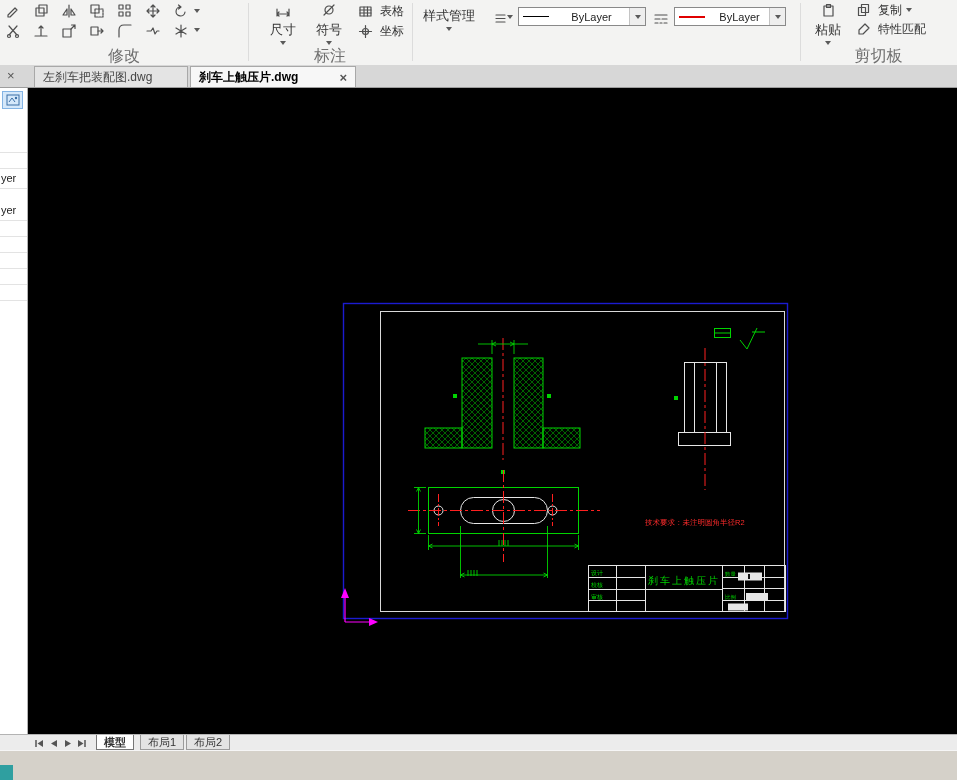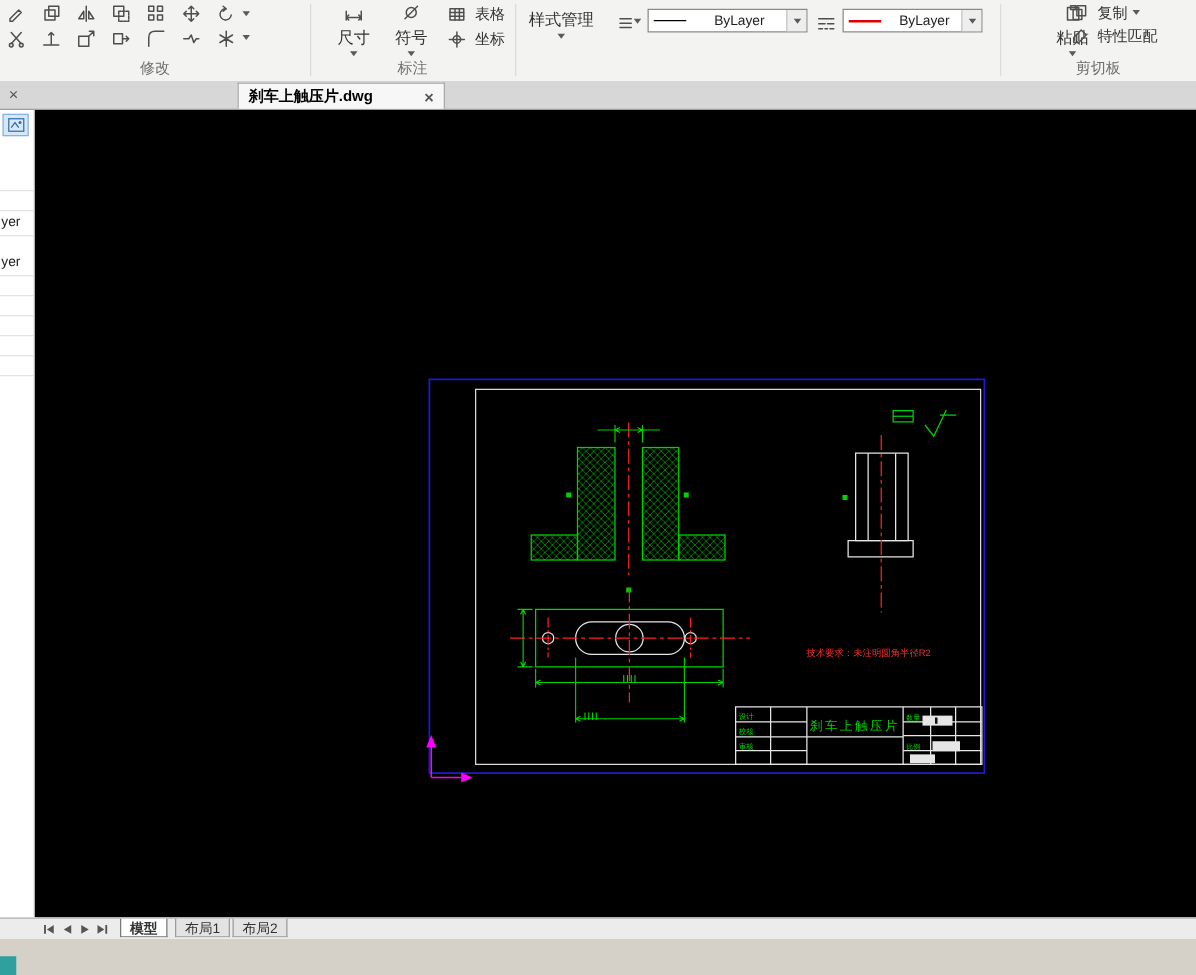--- a/index.html
+++ b/index.html
@@ -2,21 +2,21 @@
 <html><head>
 <meta charset="utf-8">
 <style>
   html,body{margin:0;padding:0;}
   body{width:957px;height:780px;position:relative;overflow:hidden;
        font-family:"Liberation Sans",sans-serif;background:#f0f0f0;}
 
   
   .ribbon{position:absolute;left:0;top:0;width:957px;height:65px;background:#f3f3f2;
           border-bottom:1px solid #c9c9c9;}
-  .plabel{position:absolute;top:46px;font-size:12px;color:#6f6f6f;text-align:center;}
+  .plabel{position:absolute;top:46px;font-size:16px;color:#6f6f6f;text-align:center;}
   .psep{position:absolute;top:3px;height:58px;width:1px;background:#dcdcdc;}
   .ic{position:absolute;width:22px;height:18px;display:flex;align-items:center;justify-content:center;cursor:default;}
   .ic svg{display:block;}
   .icpath{fill:none;stroke:#4f4f4f;stroke-width:1.2;stroke-linecap:round;stroke-linejoin:round;}
   .darr{width:0;height:0;border-left:3px solid transparent;border-right:3px solid transparent;border-top:4px solid #5a5a5a;}
   .vbtn{position:absolute;display:flex;flex-direction:column;align-items:center;gap:2px;font-size:13px;color:#333;}
   .hbtn{position:absolute;display:flex;align-items:center;gap:4px;font-size:12px;color:#333;height:16px;}
   .combo{position:absolute;height:19px;background:#fff;border:1px solid #898989;display:flex;align-items:center;font-size:11px;color:#1d1d1d;box-sizing:border-box;}
   .combo .sample{width:26px;height:0;border-top:1px solid #000;margin:0 5px 0 4px;flex:none;}
   .combo .sample.red{border-top:2px solid #e00000;}
@@ -206,21 +206,21 @@
     </span>
   <div class="combo" style="left:674px;top:7px;width:112px">
     <span class="sample red"></span>
     <span class="val">ByLayer</span>
     <span class="arrowbox">
         <span class="darr"></span>
       </span>
   </div>
   <div class="psep" style="left:800px"></div>
 
-  <div class="vbtn" style="left:838px;top:1px;width:40px">
+  <div class="vbtn" style="left:808px;top:1px;width:40px">
     <span class="ic" style="position:static">
         <svg width="15" height="14">
           <rect class="icpath" x="3" y="3" width="9" height="10"></rect>
           <rect class="icpath" x="5.5" y="1.5" width="4" height="3"></rect>
         </svg>
       </span>
     <span>粘贴</span>
     <span class="darr"></span>
   </div>
   <div class="hbtn" style="left:852px;top:2px">
@@ -239,20 +239,23 @@
           <path class="icpath" d="M9 2 L13 6 L7 12 H3 V8 Z"></path>
         </svg>
       </span>
     <span>特性匹配</span>
   </div>
   <div class="plabel" style="left:800px;width:157px">剪切板</div>
 </div>
 
 <div class="tabbar">
   <span class="closex" style="position:absolute;left:7px;top:4px">×</span>
+  <div class="tab" style="left:34px;width:154px">
+    <span>左刹车把装配图.dwg</span>
+  </div>
   <div class="tab active" style="left:190px;width:166px;justify-content:space-between">
     <span>刹车上触压片.dwg</span>
     <span class="closex">×</span>
   </div>
 </div>
 
 <div class="sidebar">
   <span class="sb-icon">
     <svg width="14" height="12">
         <rect x="1" y="1" width="12" height="10" fill="none" stroke="#3a6ea5" stroke-width="1"></rect>

